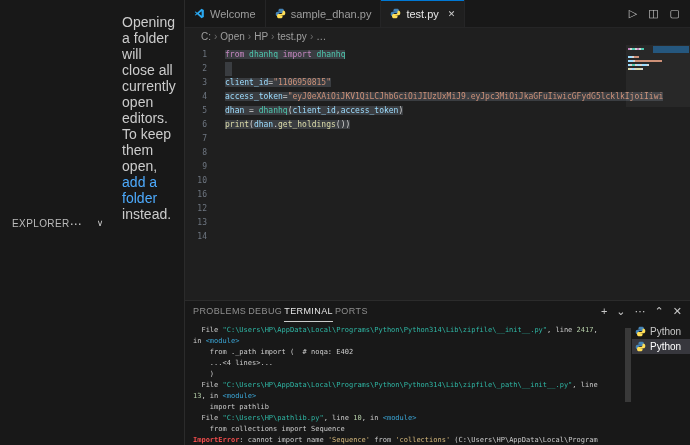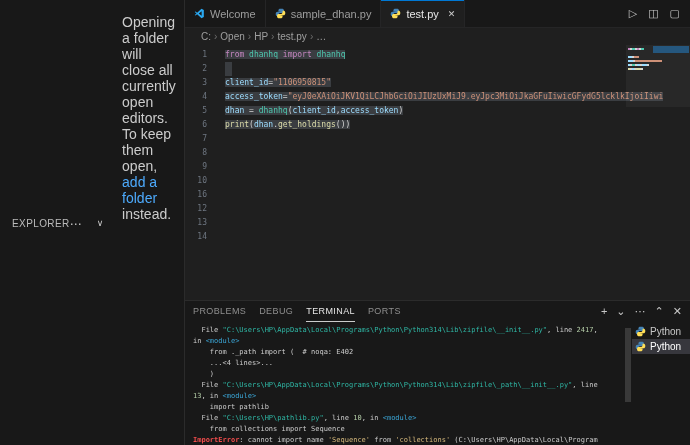--- a/index.html
+++ b/index.html
@@ -43,21 +43,21 @@
   .sel-empty{display:inline-block;width:7px}
   .minimap{position:absolute;top:3px;right:28px;width:34px;overflow:hidden}
   .mm-line{display:flex;height:2px;margin-bottom:2px;overflow:hidden}
   .mm-seg{height:2px;flex-shrink:0}
   .mm-slider{position:absolute;top:0;right:0;width:64px;height:62px;background:rgba(255,255,255,.045)}
   .ov-marker{position:absolute;top:1px;right:1px;width:36px;height:7px;background:rgba(37,90,131,.95)}
 
   
   .panel{height:145px;min-height:145px;background:#181818;border-top:1px solid #2b2b2b;display:flex;flex-direction:column}
   .panel-tabs-row{height:21px;display:flex;align-items:center;padding:0 8px}
-  .panel-tabs{display:flex;gap:13px;height:100%}
+  .panel-tabs{display:flex;gap:2px;height:100%}
   .ptab{display:flex;align-items:center;font-size:9px;letter-spacing:.4px;color:#8f8f8f;cursor:pointer;border-bottom:1px solid transparent;height:100%;white-space:nowrap}
   .ptab.active{color:#e7e7e7;border-bottom-color:#cccccc}
   .panel-actions{margin-left:auto;display:flex;align-items:center;gap:9px;color:#c8c8c8}
   .picon{cursor:pointer;font-size:11px;line-height:1}
   .panel-body{flex:1;display:flex;min-height:0}
   .terminal{flex:1;padding:3px 0 0 8px;font:7px/11px "DejaVu Sans Mono",monospace;color:#cccccc;white-space:pre;overflow:hidden}
   .t-line{height:11px}
   .term-scroll{width:8px;position:relative}
   .term-thumb{position:absolute;top:6px;left:1px;width:6px;height:74px;background:rgba(121,121,121,.35)}
   .term-list{width:58px;min-width:58px;padding-top:2px}

